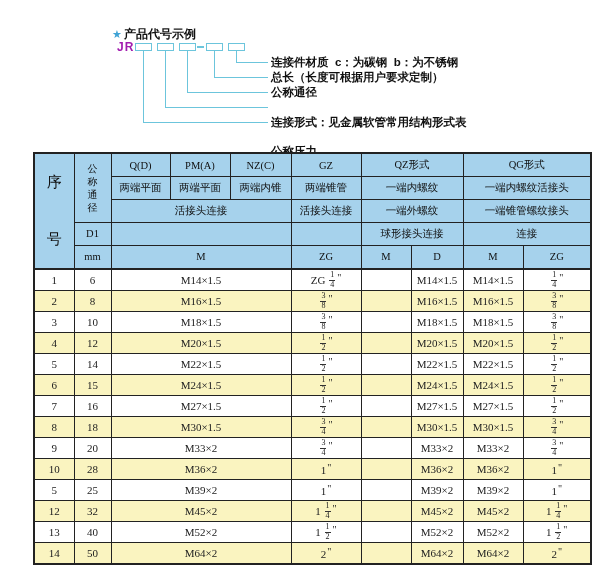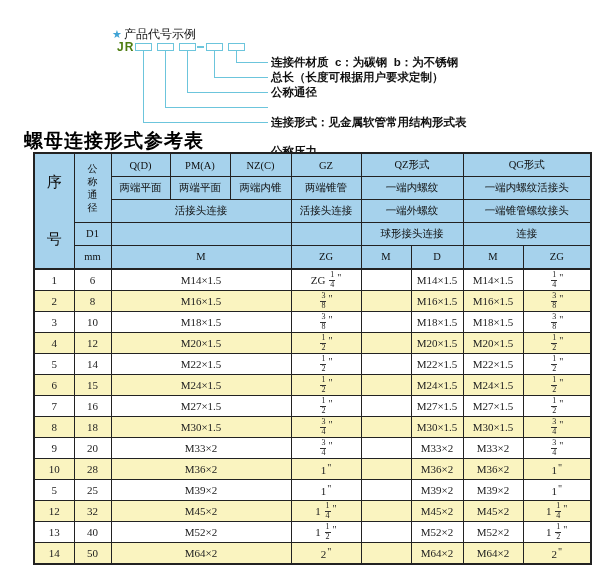--- a/index.html
+++ b/index.html
@@ -6,27 +6,27 @@
   .page {
     position:relative; width:600px; height:567px; background:#ffffff;
     font-family:"Liberation Serif","DejaVu Serif",serif; color:#1c1c1c;
     overflow:hidden;
   }
 
   
   .diagram-title {
     position:absolute; left:112px; top:26px;
     font-family:"Liberation Sans","DejaVu Sans",sans-serif;
-    font-size:12px; font-weight:normal; color:#111; white-space:pre;
+    font-size:12px; font-weight:bold; color:#111; white-space:pre;
   }
   .star { color:#3fa3d5; margin-right:2px; font-size:11px; }
   .jr-label {
     position:absolute; left:117px; top:40px;
     font-family:"Liberation Sans","DejaVu Sans",sans-serif;
-    font-size:12px; font-weight:bold; color:#4d7c0f; letter-spacing:1px;
+    font-size:12px; font-weight:bold; color:#a21caf; letter-spacing:1px;
   }
   .code-box {
     position:absolute; top:43px; width:15px; height:6px;
     border:1.5px solid #6cc5dc; background:#ffffff;
   }
   .code-dash {
     position:absolute; left:197px; top:46px; width:7px; height:0;
     border-top:2px solid #6cc5dc;
   }
   .connector {
@@ -105,21 +105,20 @@
     <div class="connector" style="left:165px; width:102px; height:57px;"></div>
     <div class="connector" style="left:143px; width:124px; height:72px;"></div>
 
     <div class="diagram-label" style="top:55px;">连接件材质  c：为碳钢  b：为不锈钢</div>
     <div class="diagram-label" style="top:70px;">总长（长度可根据用户要求定制）</div>
     <div class="diagram-label" style="top:85px;">公称通径</div>
     <div class="diagram-label" style="top:100px;margin-top:44px;">公称压力</div>
     <div class="diagram-label" style="top:115px;font-family:Liberation Serif, serif;">连接形式：见金属软管常用结构形式表</div>
   </div>
 
-  <div class="table-title">螺母连接形式参考表</div>
 
   <table class="ref">
     <colgroup>
       <col style="width:40px">
         <col style="width:37px">
         <col style="width:59px">
         <col style="width:60px">
         <col style="width:61px">
       <col style="width:70px">
         <col style="width:50px">

